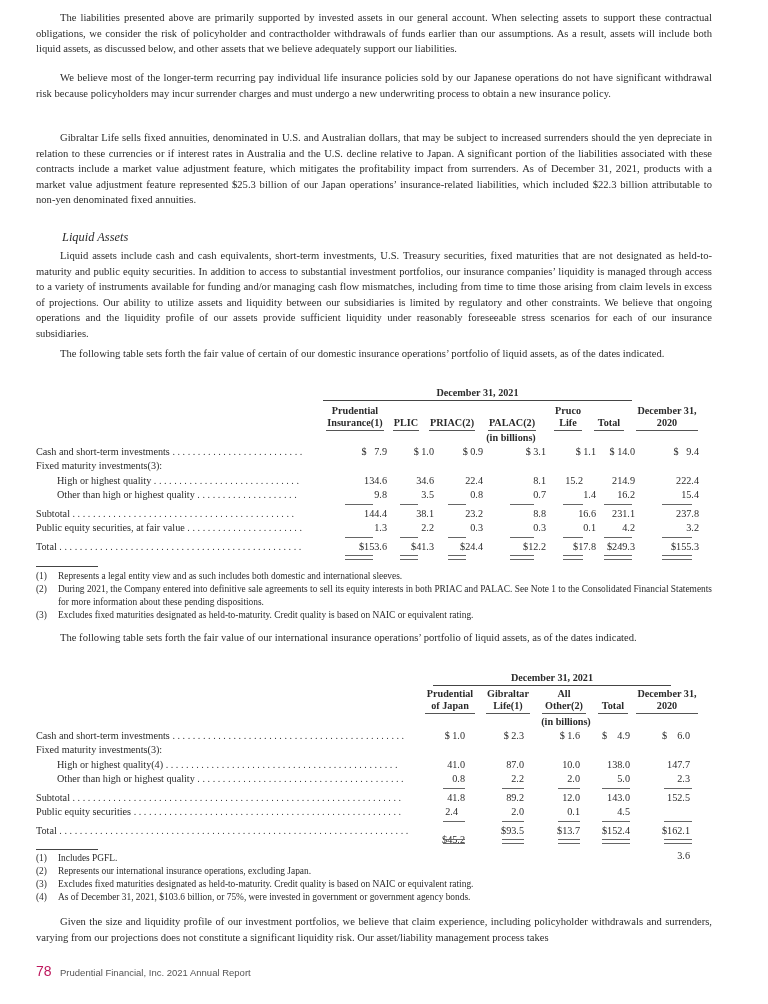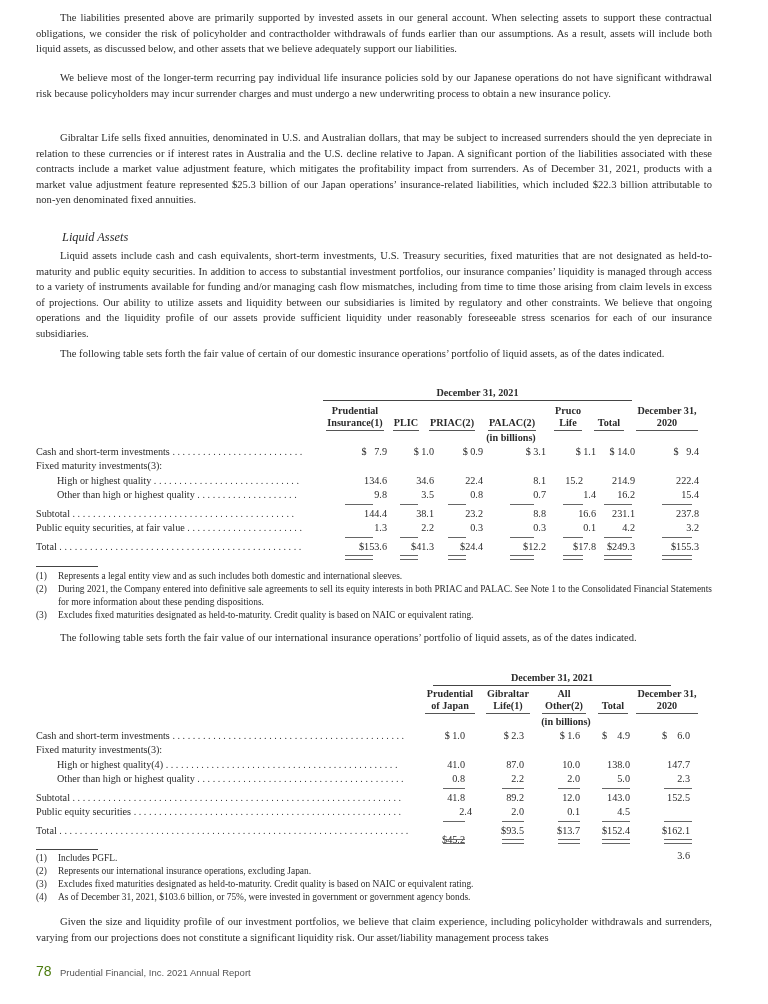--- a/index.html
+++ b/index.html
@@ -16,21 +16,21 @@
   .hd { position:absolute; font-weight:bold; text-align:center; line-height:12px; font-size:10.2px; border-bottom:1.5px solid #555; padding-bottom:1px; }
   .grp { position:absolute; font-weight:bold; text-align:center; border-bottom:1.5px solid #444; font-size:10.2px; padding-bottom:2px; }
   .unit { position:absolute; font-weight:bold; text-align:center; font-size:10.2px; }
   .ul { position:absolute; height:1px; background:#666; }
   .dul { position:absolute; height:3px; border-top:1px solid #666; border-bottom:1px solid #666; }
   .fnrule { position:absolute; left:36px; width:62px; height:1px; background:#444; }
   .fn { position:absolute; left:36px; width:676px; font-size:9.4px; line-height:13px; }
   .fn .num { position:absolute; left:0; }
   .fn .txt { position:absolute; left:22px; width:654px; text-align:justify; }
   .footer { position:absolute; left:36px; top:962px; font-family:"Liberation Sans", sans-serif; color:#555; }
-  .footer .pg { font-size:14px; color:#4d7c0f; }
+  .footer .pg { font-size:14px; color:#be185d; }
   .footer .ttl { font-size:9.5px; margin-left:4px; }
 </style>
 </head>
 <body>
 
 <div class="p" style="top:10px">The liabilities presented above are primarily supported by invested assets in our general account. When selecting assets to support these contractual obligations, we consider the risk of policyholder and contractholder withdrawals of funds earlier than our assumptions. As a result, assets will include both liquid assets, as discussed below, and other assets that we believe adequately support our liabilities.</div>
 <div class="p" style="top:70px">We believe most of the longer-term recurring pay individual life insurance policies sold by our Japanese operations do not have significant withdrawal risk because policyholders may incur surrender charges and must undergo a new underwriting process to obtain a new insurance policy.</div>
 <div class="p" style="top:130px">Gibraltar Life sells fixed annuities, denominated in U.S. and Australian dollars, that may be subject to increased surrenders should the yen depreciate in relation to these currencies or if interest rates in Australia and the U.S. decline relative to Japan. A significant portion of the liabilities associated with these contracts include a market value adjustment feature, which mitigates the profitability impact from surrenders. As of December 31, 2021, products with a market value adjustment feature represented $25.3 billion of our Japan operations’ insurance-related liabilities, which included $22.3 billion attributable to non-yen denominated fixed annuities.</div>
 <div class="h" style="top:230px">Liquid Assets</div>
 <div class="p" style="top:248px">Liquid assets include cash and cash equivalents, short-term investments, U.S. Treasury securities, fixed maturities that are not designated as held-to-maturity and public equity securities. In addition to access to substantial investment portfolios, our insurance companies’ liquidity is managed through access to a variety of instruments available for funding and/or managing cash flow mismatches, including from time to time those arising from claim levels in excess of projections. Our ability to utilize assets and liquidity between our subsidiaries is limited by regulatory and other constraints. We believe that ongoing operations and the liquidity profile of our assets provide sufficient liquidity under reasonably foreseeable stress scenarios for each of our insurance subsidiaries.</div>
@@ -208,21 +208,21 @@
   <div class="row" style="top:791px">
     <span class="lbl"><span>Subtotal</span><span> . . . . . . . . . . . . . . . . . . . . . . . . . . . . . . . . . . . . . . . . . . . . . . . . . . . . . . . . . . . . . . . . .</span></span>
     <span class="cell" style="right:271px;">41.8</span>
     <span class="cell" style="right:212px;">89.2</span>
     <span class="cell" style="right:156px;">12.0</span>
     <span class="cell" style="right:106px;">143.0</span>
     <span class="cell" style="right:46px;">152.5</span>
   </div>
   <div class="row" style="top:805px">
     <span class="lbl"><span>Public equity securities</span><span> . . . . . . . . . . . . . . . . . . . . . . . . . . . . . . . . . . . . . . . . . . . . . . . . . . . . .</span></span>
-    <span class="cell" style="right:264px;">2.4</span>
+    <span class="cell" style="right:278px;">2.4</span>
     <span class="cell" style="right:212px;">2.0</span>
     <span class="cell" style="right:156px;">0.1</span>
     <span class="cell" style="right:106px;">4.5</span>
     <span class="cell" style="right:46px;margin-top:44px;">3.6</span>
   </div>
   <div class="ul" style="top:821px; left:407px; width:22px;"></div>
   <div class="ul" style="top:821px; left:466px; width:22px;"></div>
   <div class="ul" style="top:821px; left:522px; width:22px;"></div>
   <div class="ul" style="top:821px; left:566px; width:28px;"></div>
   <div class="ul" style="top:821px; left:628px; width:28px;"></div>

